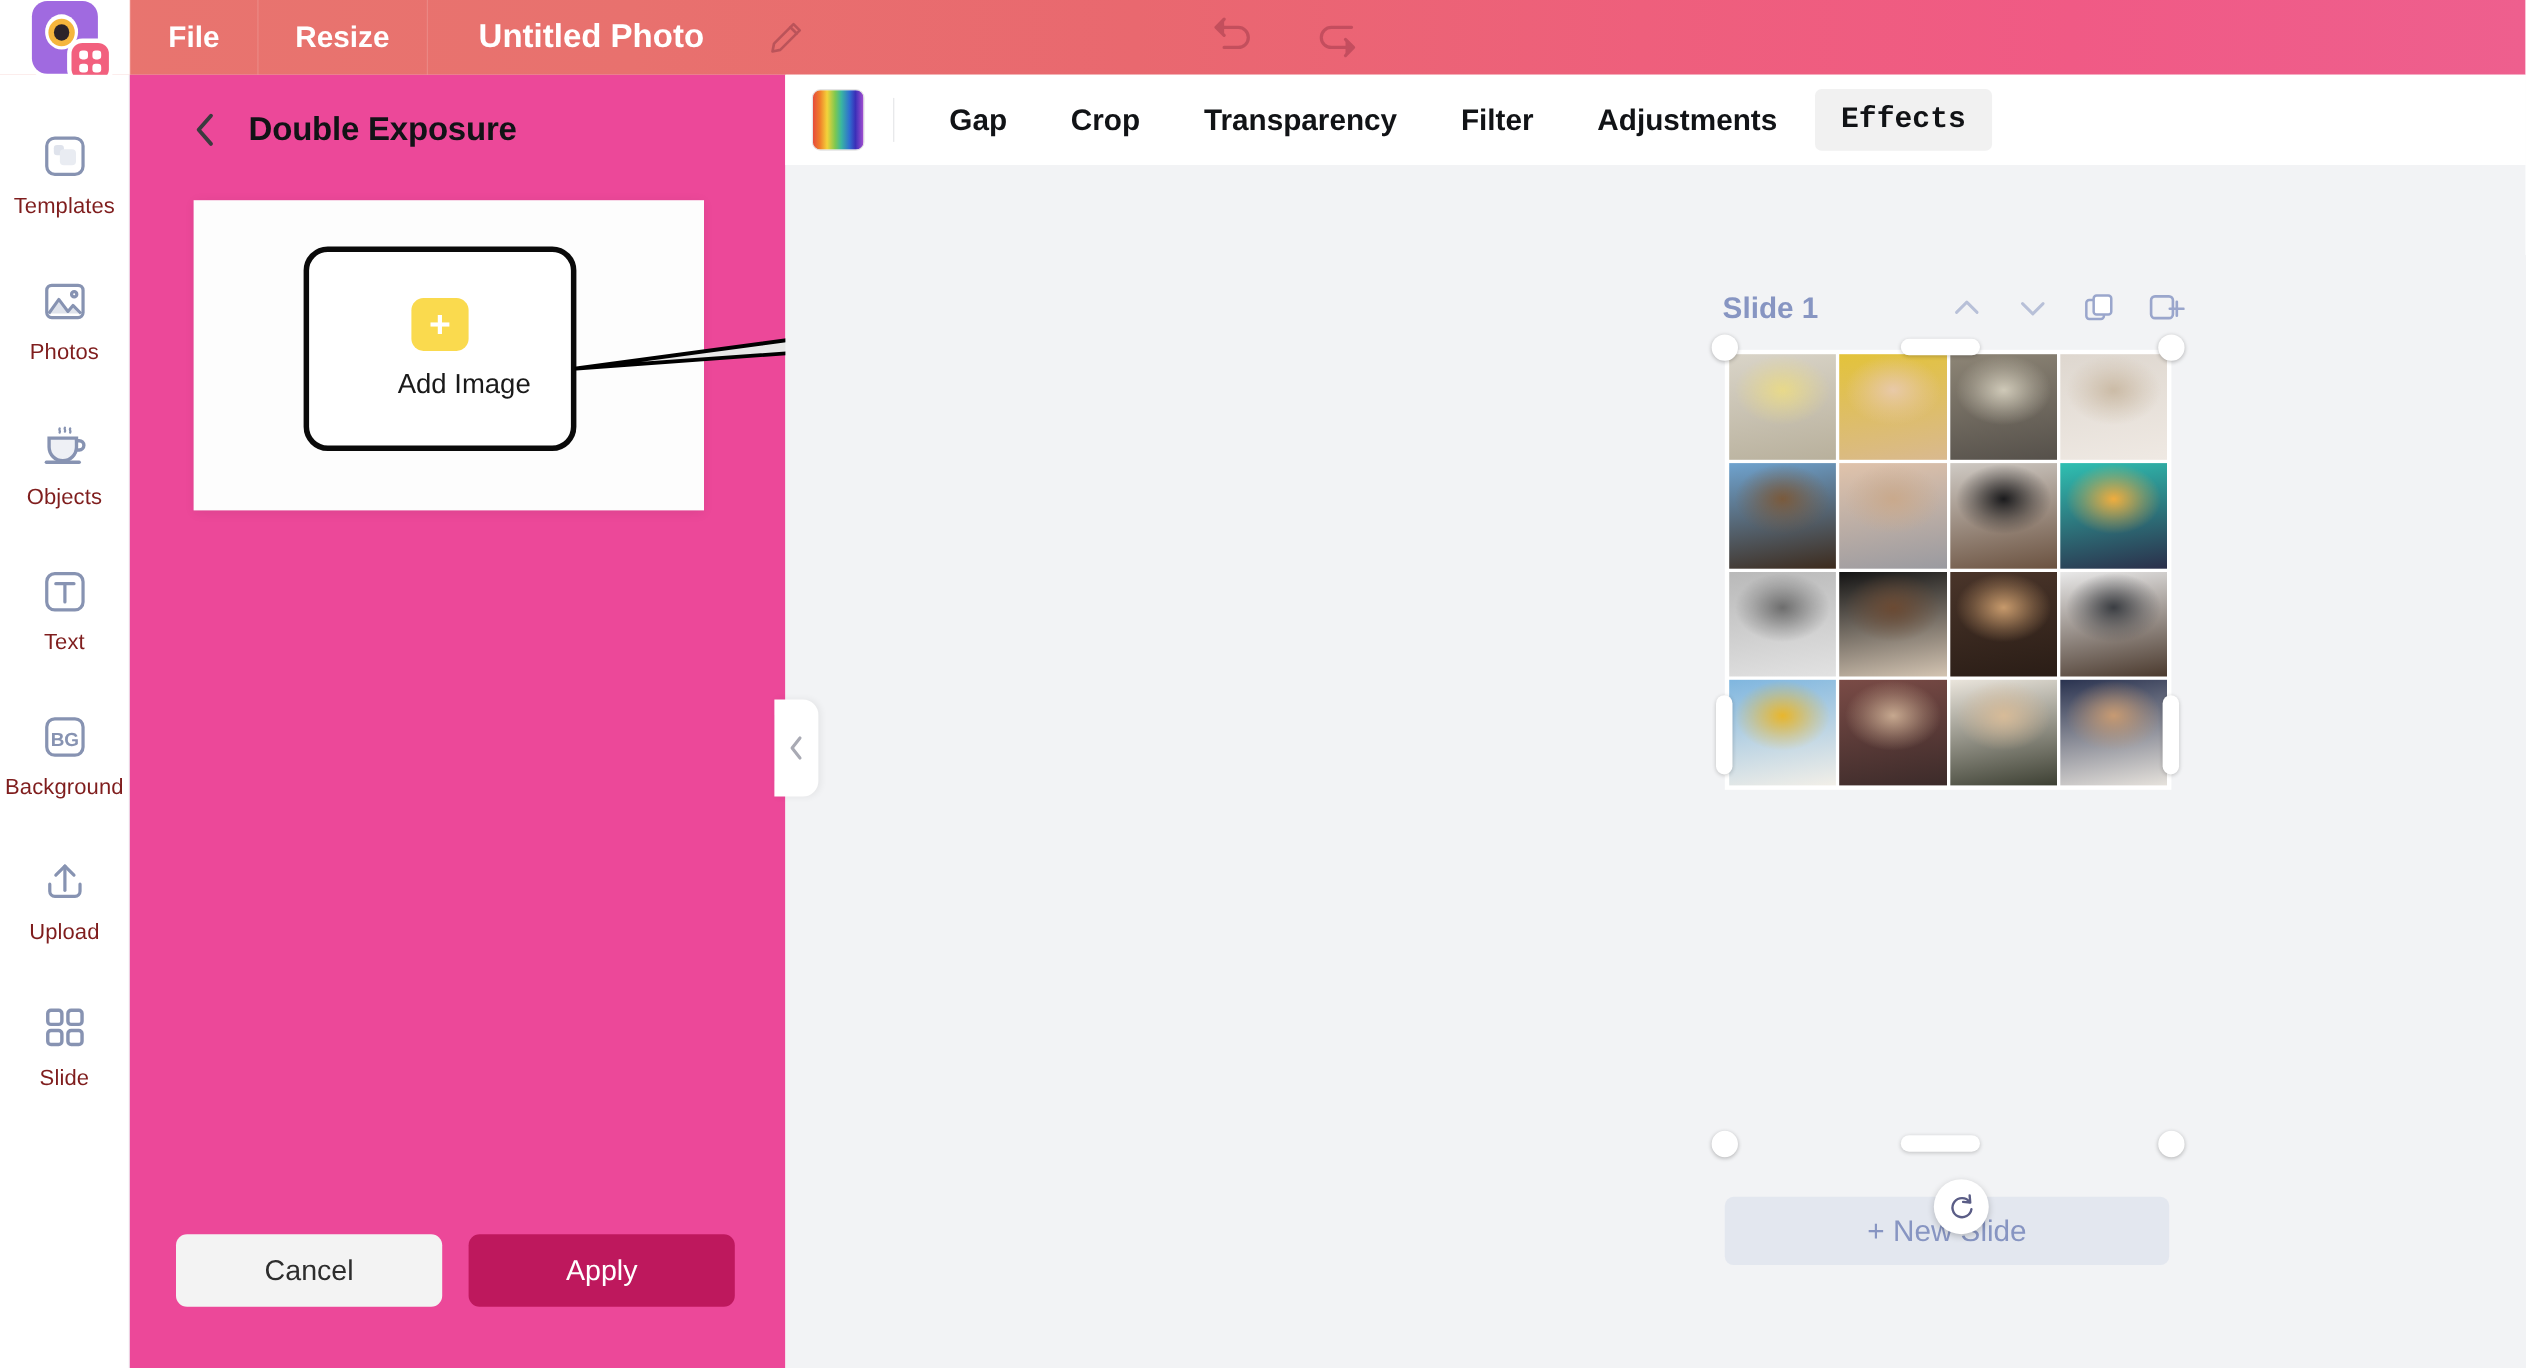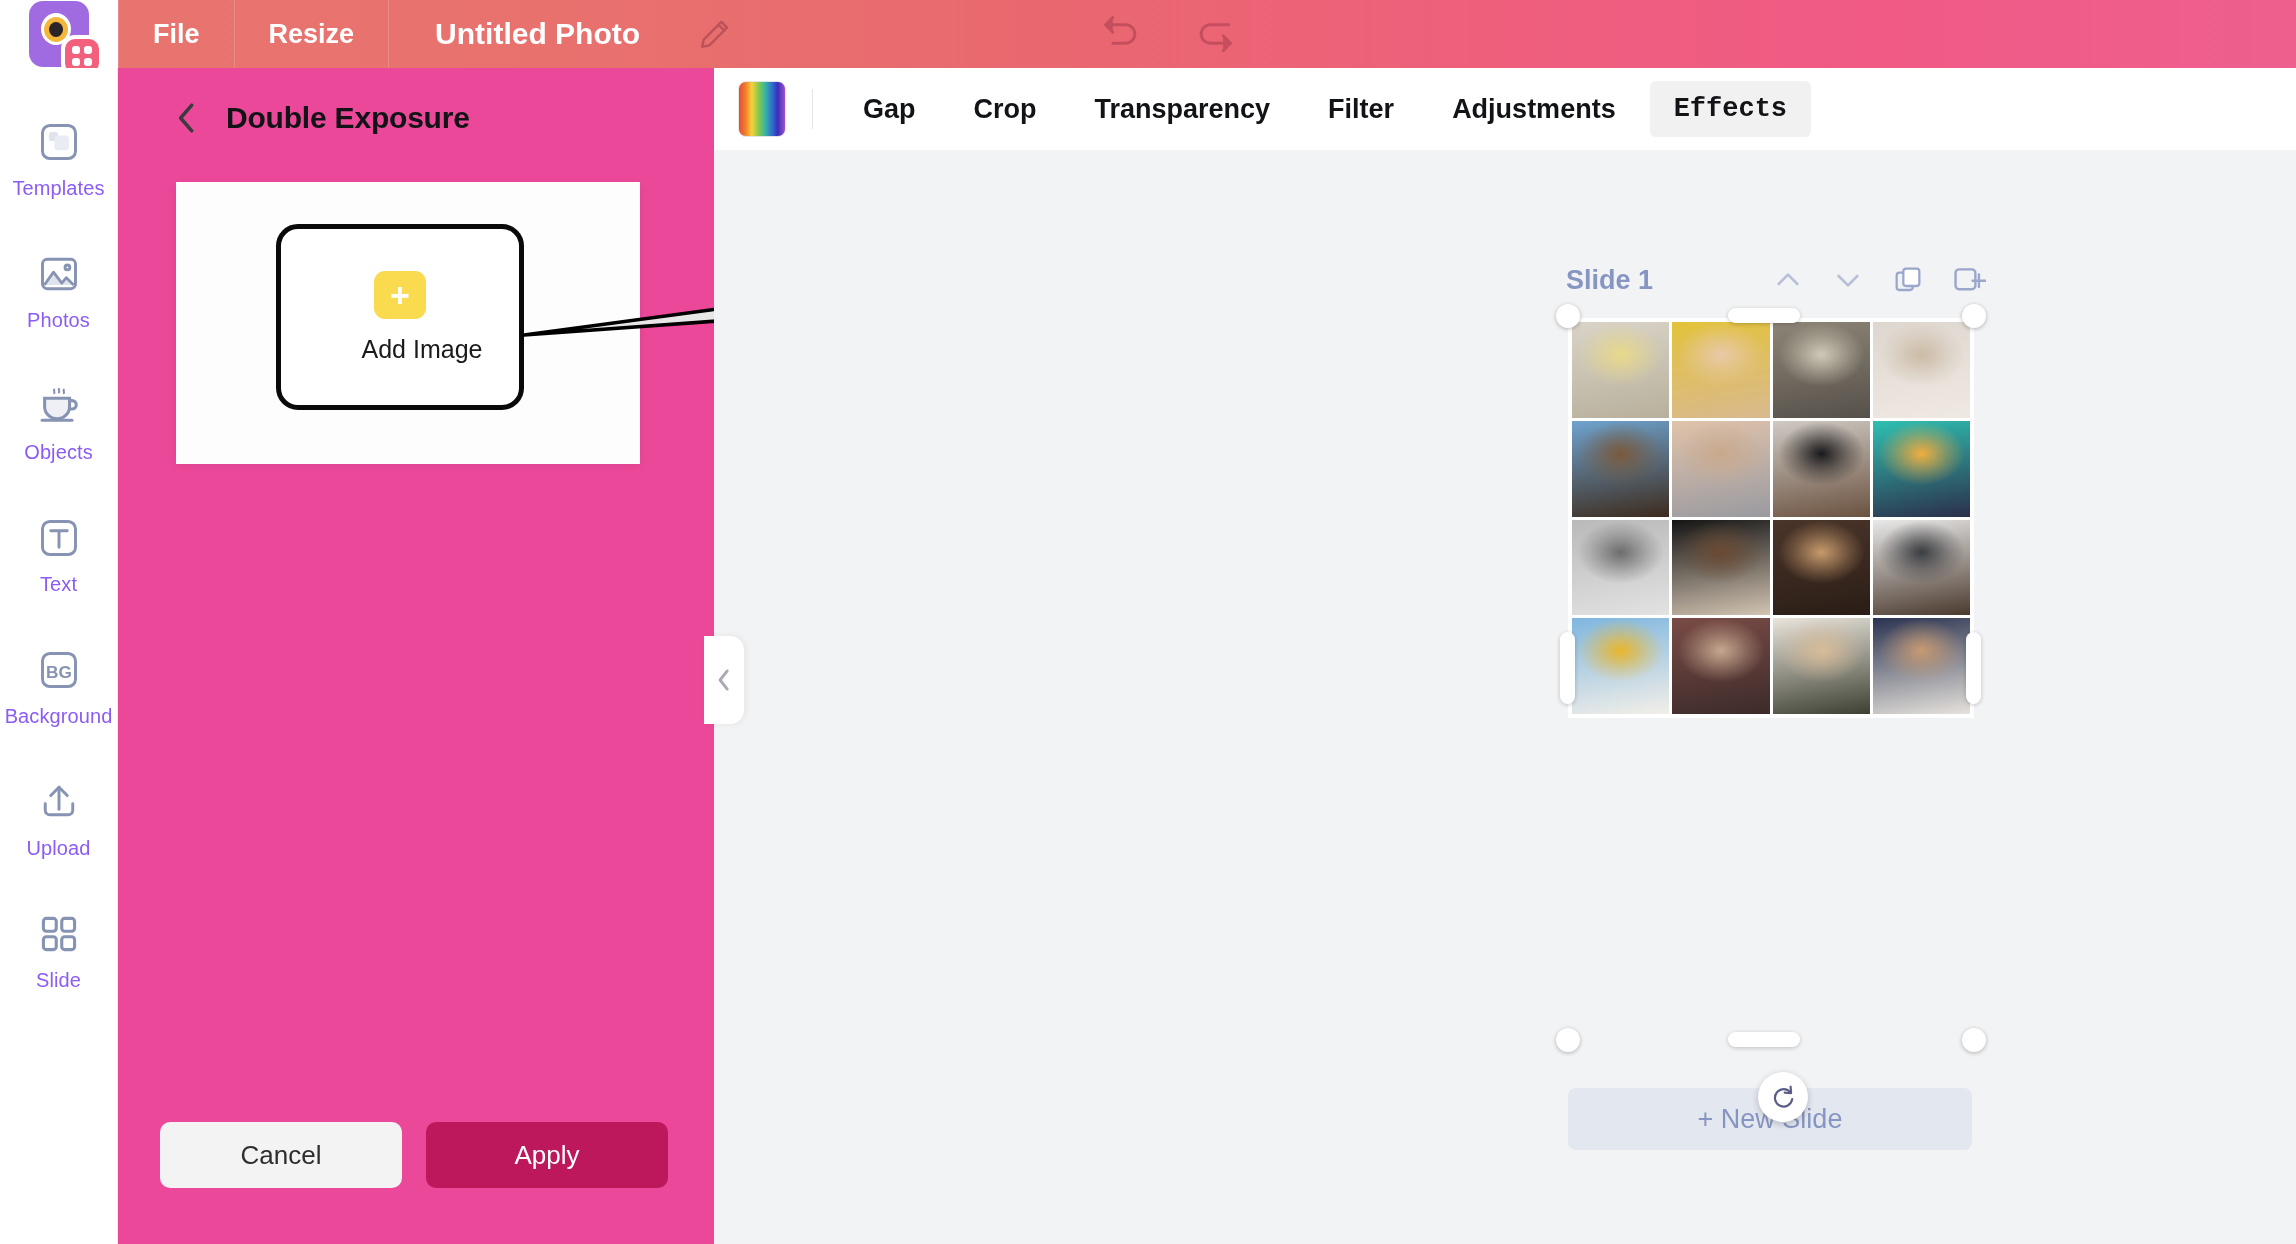--- a/index.html
+++ b/index.html
@@ -73,21 +73,21 @@
     position: absolute; left: 0; top: 68px; width: 118px; height: 1176px;
     background: #ffffff; border-right: 1px solid #eceef1;
     display: flex; flex-direction: column; align-items: center;
     padding-top: 48px;
   }
   .rail-item {
     width: 118px; display: flex; flex-direction: column; align-items: center;
     margin-bottom: 48px; cursor: pointer; color: #8793b2;
   }
   .rail-icon { height: 52px; display: flex; align-items: center; justify-content: center; }
-  .rail-label { font-size: 20px; color: #8b5cf6; margin-top: 9px; letter-spacing: .1px; }
+  .rail-label { font-size: 20px; color: #7f1d1d; margin-top: 9px; letter-spacing: .1px; }
 
   
   .panel {
     position: absolute; left: 118px; top: 68px; width: 596px; height: 1176px;
     background: #ec4899;
   }
   .panel-head { display: flex; align-items: center; padding: 28px 0 0 52px; }
   .panel-back { cursor: pointer; display: flex; align-items: center; padding: 6px; }
   .panel-title { font-size: 30px; font-weight: bold; color: #111316; margin-left: 22px; letter-spacing: -.2px; }
 

